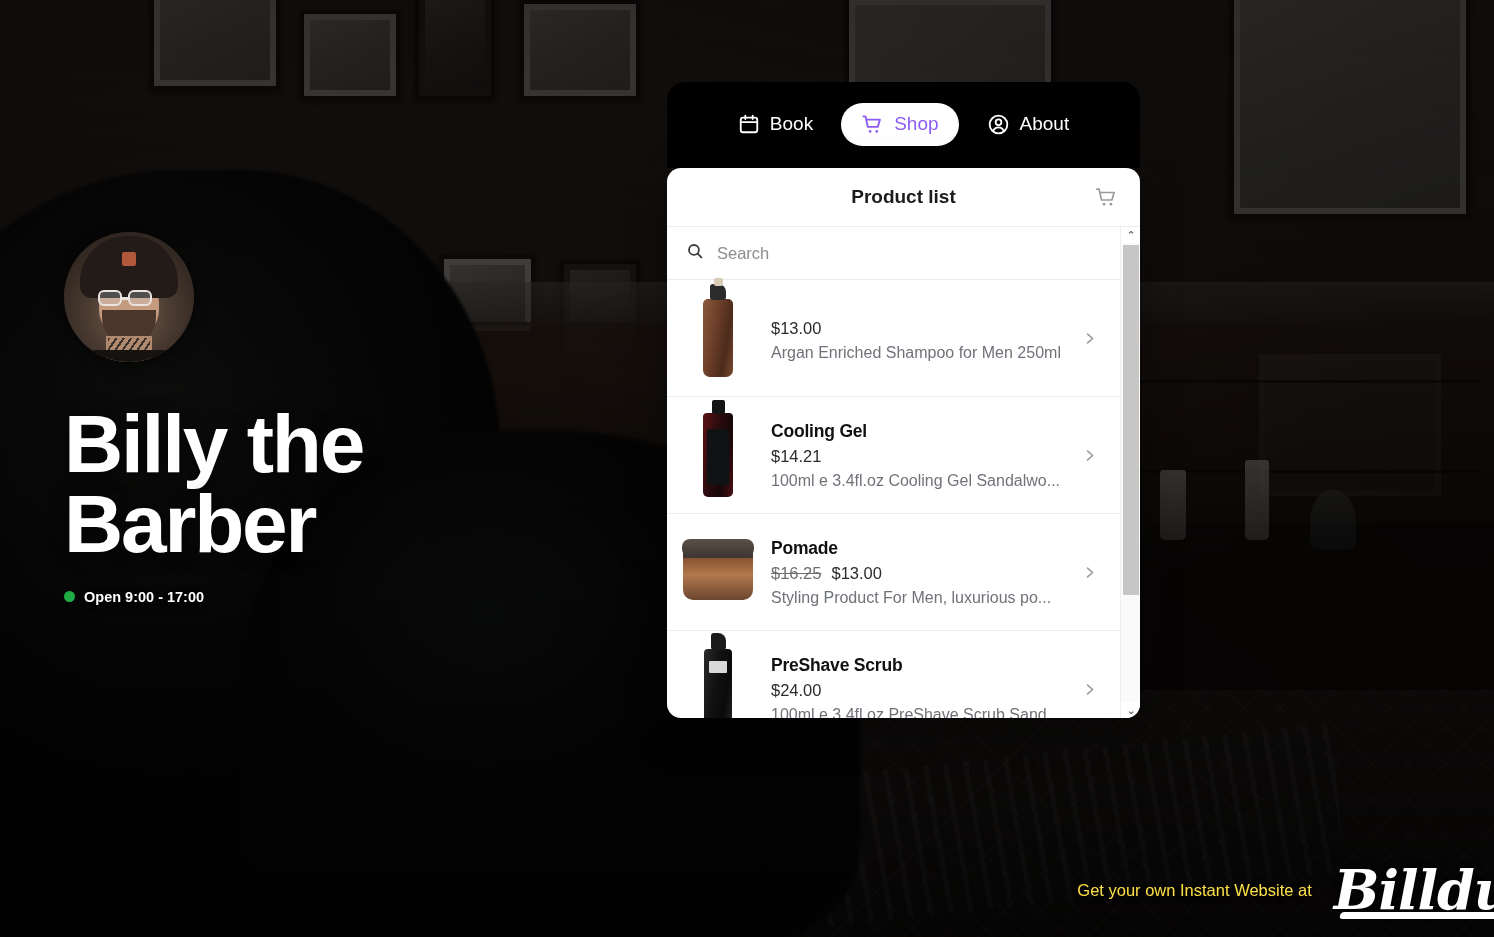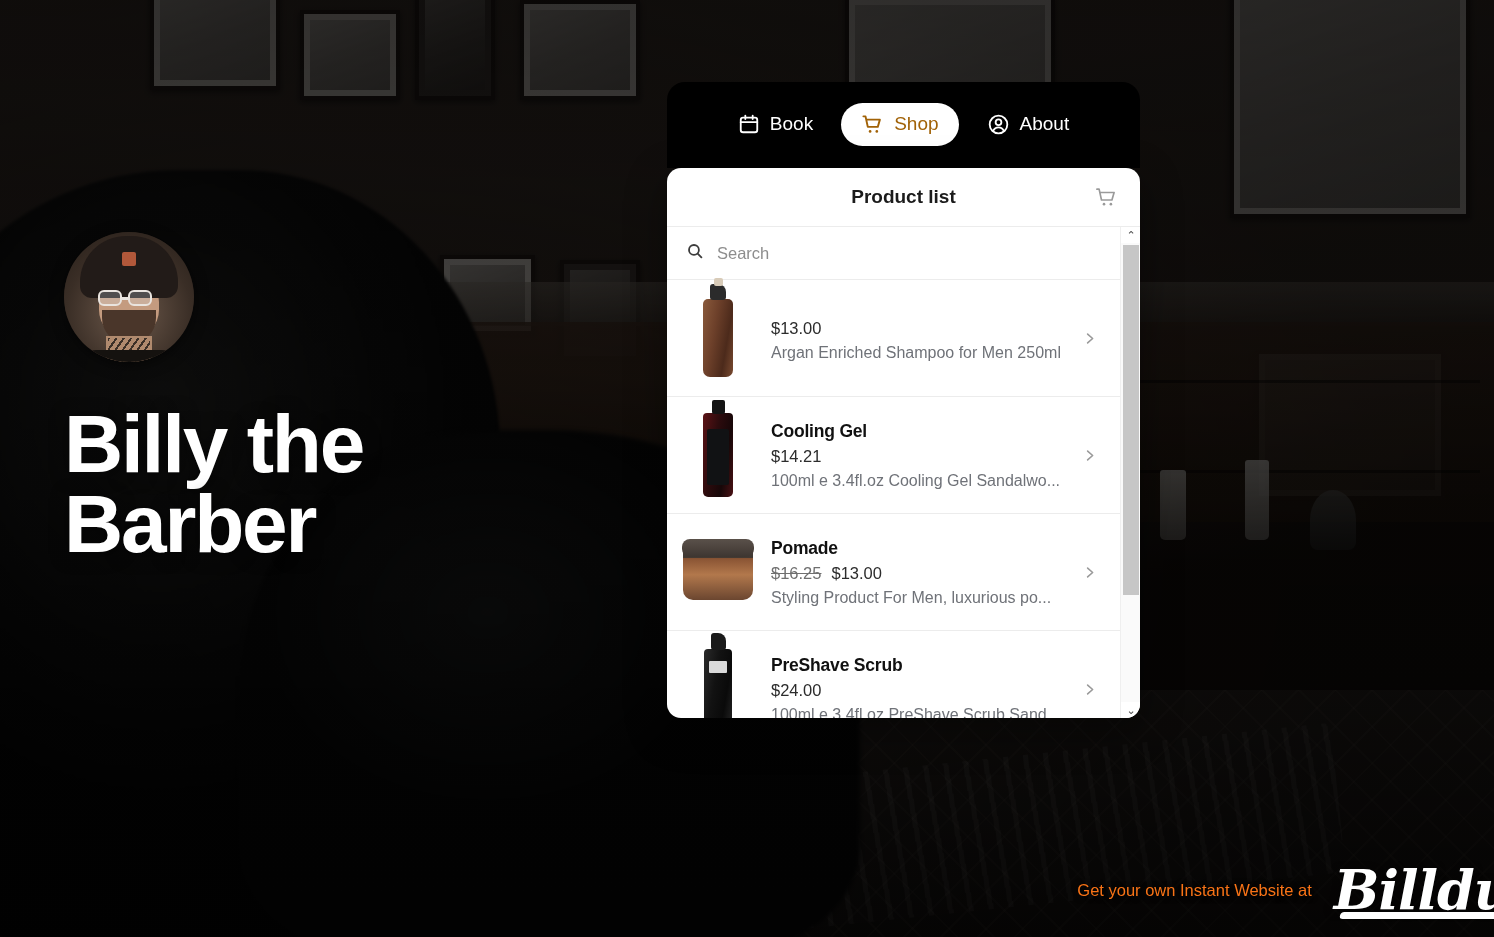--- a/index.html
+++ b/index.html
@@ -143,21 +143,21 @@
     height:86px;
     display:flex; align-items:center; justify-content:center; gap:8px;
     padding-bottom:2px;
   }
   .nav-item {
     display:flex; align-items:center; gap:10px;
     padding:10px 20px; border-radius:30px;
     color:#ffffff; font-size:19px; font-weight:500;
     cursor:pointer; white-space:nowrap;
   }
-  .nav-item.active { background:#ffffff; color:#a16207; }
+  .nav-item.active { background:#ffffff; color:#8b5cf6; }
   .nav-item svg { display:block; }
 
   .panel {
     background:#ffffff;
     border-radius:14px;
     margin-top:0px;
     height:550px;
     position:relative;
     overflow:hidden;
     box-shadow:0 12px 40px rgba(0,0,0,.4);
@@ -248,21 +248,21 @@
   .bt-scrub::before { content:""; position:absolute; left:7px; top:-16px; width:15px; height:17px;
      background:#1a1a1a; border-radius:3px 8px 3px 3px; }
   .bt-scrub .lbl { position:absolute; left:5px; top:12px; width:18px; height:12px;
      background:#d9d9d9; border-radius:1px; }
 
   
   .brandbar {
     position:absolute; right:0; bottom:22px; z-index:8;
     display:flex; align-items:center; gap:22px;
   }
-  .brandtext { color:#f97316; font-size:16.5px; text-shadow:0 1px 6px rgba(0,0,0,.75); }
+  .brandtext { color:#fde047; font-size:16.5px; text-shadow:0 1px 6px rgba(0,0,0,.75); }
   .brandlogo {
     color:#ffffff; font-size:54px; font-weight:800; font-style:italic;
     font-family:"DejaVu Serif", serif;
     letter-spacing:-1px; line-height:.9; position:relative;
     margin-right:-18px;
     text-shadow:0 2px 8px rgba(0,0,0,.5);
   }
   .brandlogo::after {
     content:""; position:absolute; left:6px; bottom:-4px; width:96%; height:7px;
     background:#ffffff; border-radius:4px;
@@ -318,20 +318,24 @@
       <div class="av-glass l"></div>
       <div class="av-glass r"></div>
       <div class="av-bridge"></div>
       <div class="av-neck"></div>
       <div class="av-tattoo"></div>
       <div class="av-shirt"></div>
     </div>
 
     <h1 class="hero-title">Billy the Barber</h1>
 
+    <div class="hero-status">
+      <span class="status-dot"></span>
+      <span>Open 9:00 - 17:00</span>
+    </div>
   </div>
 
   <div class="widget">
 
     <div class="navbar">
 
       <div class="nav-item">
         <span>
           <svg width="22" height="22" viewBox="0 0 24 24" fill="none" stroke="currentColor" stroke-width="2" stroke-linecap="round" stroke-linejoin="round">
             <rect x="3" y="5" width="18" height="16" rx="2.5"></rect>

